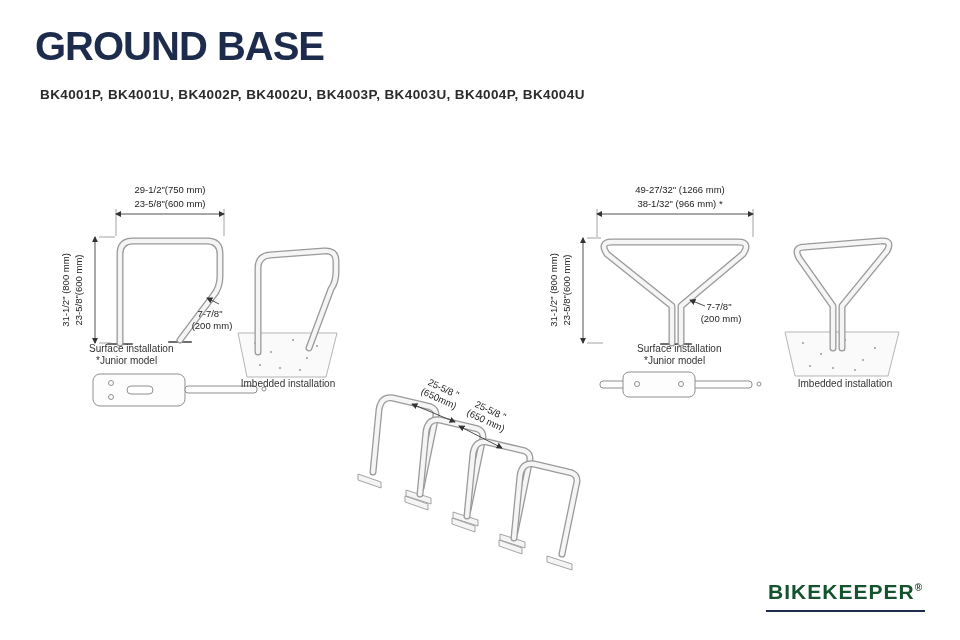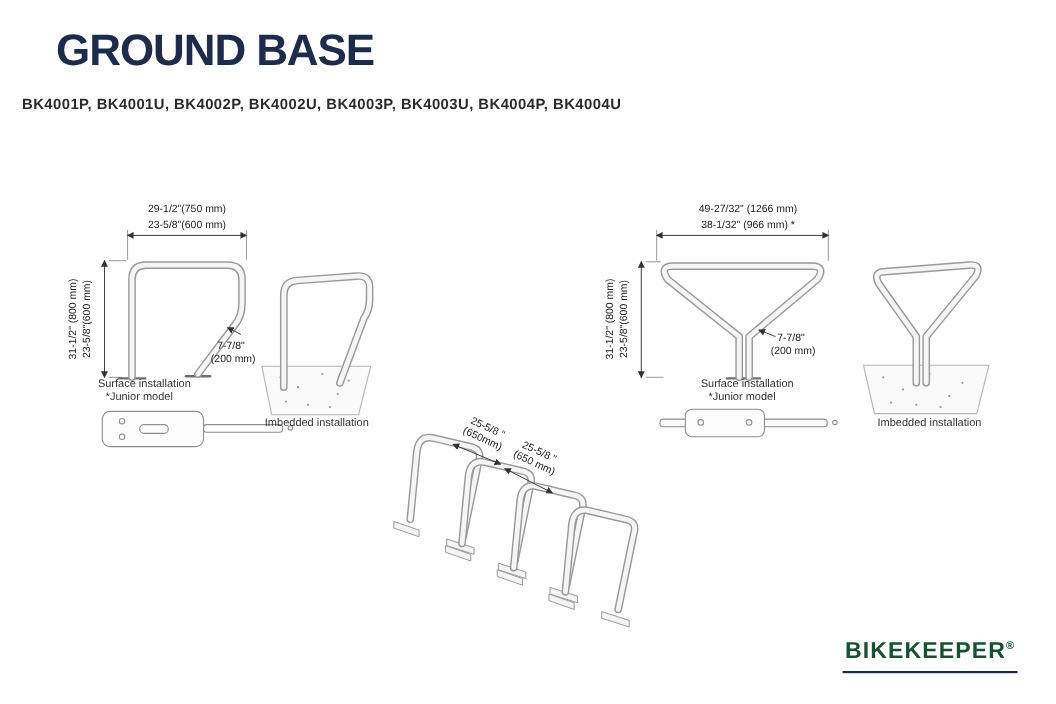--- a/index.html
+++ b/index.html
@@ -2,24 +2,24 @@
 <html><head>
 <meta charset="utf-8">
 <style>
   html,body{margin:0;padding:0;background:#ffffff;}
   .sheet{
     position:relative;width:960px;height:640px;background:#fff;overflow:hidden;
     font-family:"Liberation Sans",sans-serif;color:#222;
   }
   .title{
     position:absolute;left:35px;top:24px;
-    font-size:40px;font-weight:800;letter-spacing:-1px;color:#1d2b4c;margin-left:16px;
+    font-size:40px;font-weight:800;letter-spacing:-1px;color:#1d2b4c;
   }
   .models{
-    position:absolute;left:20px;top:87px;
+    position:absolute;left:40px;top:87px;
     font-size:13.5px;font-weight:bold;color:#2b2b2b;letter-spacing:.4px;
   }
   .brand{
     position:absolute;right:35px;bottom:28px;
     font-size:21px;font-weight:800;letter-spacing:1px;color:#14532d;
     border-bottom:2px solid #1d2b4c;padding:0 2px 6px 2px;
   }
   .brand .reg{font-size:10px;vertical-align:super;font-weight:bold;}
   svg{position:absolute;overflow:visible;}
   .dtext{font:9.5px "Liberation Sans",sans-serif;fill:#222;}

